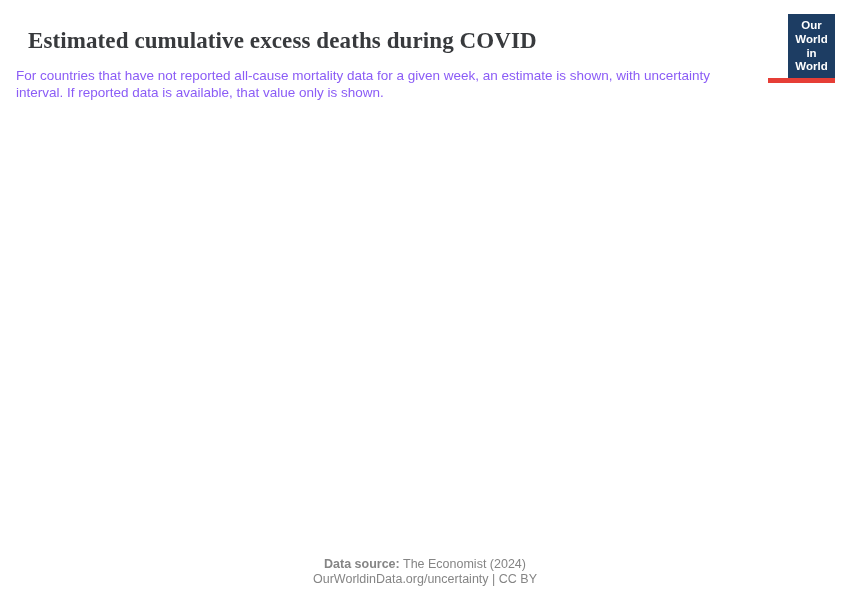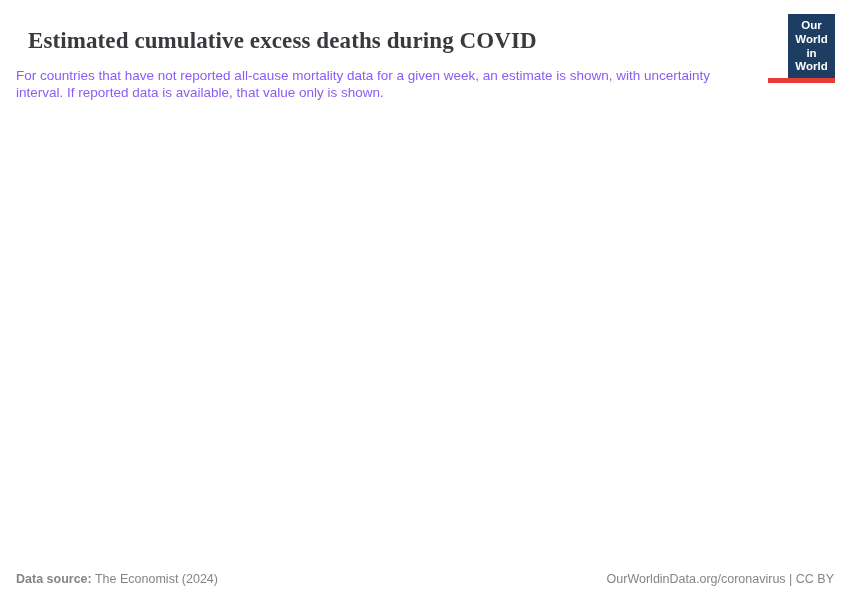--- a/index.html
+++ b/index.html
@@ -70,20 +70,21 @@
     position: absolute;
     left: 16px;
     right: 16px;
     bottom: 13px;
     display: flex;
     justify-content: space-between;
     align-items: center;
     font-size: 12.5px;
     color: #858585;
     line-height: 1.2;
+    flex-direction: column;
   }
   .footer .source-label {
     font-weight: 700;
   }
   .footer .credit a-like,
   .footer .credit span {
     color: #858585;
   }
   .footer .credit .link-text {
     cursor: pointer;
@@ -107,17 +108,17 @@
     <div class="logo-bar"></div>
   </div>
 
   <div class="chart-area"></div>
 
   <div class="footer">
     <div class="source">
       <span class="source-label">Data source:</span><span> The Economist (2024)</span>
     </div>
     <div class="credit">
-      <span class="link-text">OurWorldinData.org/coronavirus</span><span> | </span><span class="link-text">CC BY</span>
+      <span class="link-text">OurWorldinData.org/uncertainty</span><span> | </span><span class="link-text">CC BY</span>
     </div>
   </div>
 
 </div>
 
 </body></html>

